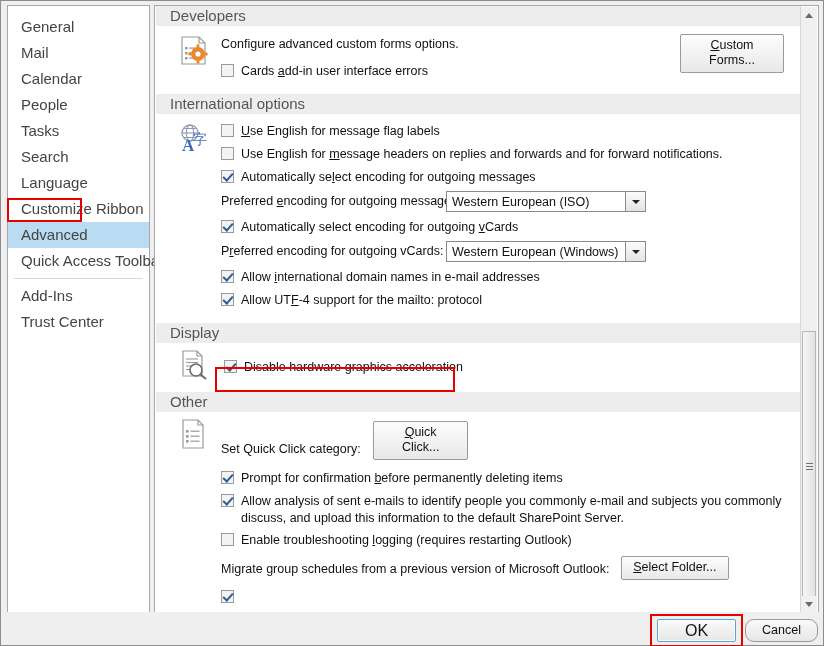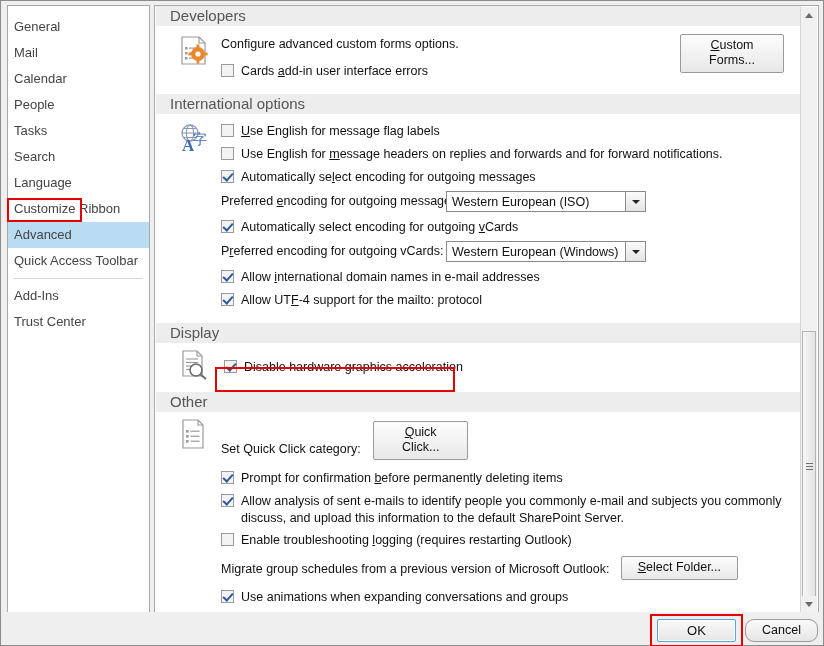--- a/index.html
+++ b/index.html
@@ -30,23 +30,23 @@
     left: 6px; top: 4px;
     width: 143px; height: 608px;
     background: #ffffff;
     border: 1px solid #a6a8ab;
     box-sizing: border-box;
     padding-top: 8px;
   }
   .nav-item {
     height: 26px;
     line-height: 26px;
-    padding-left: 6px;
+    padding-left: 13px;
     color: #444444;
-    font-size: 13px;
+    font-size: 15px;
     white-space: nowrap;
     position: relative;
     cursor: default;
   }
   .nav-item.selected {
     background: #b9dcf2;
   }
   .nav-sep {
     height: 1px;
     background: #d8d8d8;
@@ -239,21 +239,21 @@
   .ok-btn {
     position: absolute;
     left: 655px; top: 7px;
     width: 79px; height: 23px;
     background: linear-gradient(#fafafa,#e6e6e6);
     border: 1px solid #5ba5d6;
     box-shadow: inset 0 0 0 1px #ffffff;
     border-radius: 2px;
     text-align: center;
     line-height: 21px;
-    font-size: 13px;
+    font-size: 16px;
     box-sizing: border-box;
     color: #111;
   }
   .cancel-btn {
     position: absolute;
     left: 743px; top: 7px;
     width: 73px; height: 23px;
     background: linear-gradient(#fafafa,#e6e6e6);
     border: 1px solid #9a9a9a;
     border-radius: 9px;
@@ -435,25 +435,24 @@
         <div class="row cb-row" style="margin-bottom:5px;">
           <span class="cbx checked"></span>
           <span style="display:block; max-width:545px;">Allow analysis of sent e-mails to identify people you commonly e-mail and subjects you commonly discuss, and upload this information to the default SharePoint Server.</span>
         </div>
         <div class="row cb-row">
           <span class="cbx"></span>
           <span>Enable troubleshooting </span><span class="u">l</span><span>ogging (requires restarting Outlook)</span>
         </div>
         <div class="row" style="padding-left:0; margin-top:6px; margin-bottom:7px;">
           <span class="lbl">Migrate group schedules from a previous version of Microsoft Outlook:</span>
-          <span class="btn" style="position:relative; top:-2px; margin-left:8px; width:117px; text-align:center; display:inline-block;"><span class="u">S</span><span>elect Folder...</span></span>
-        </div>
-        <div class="row cb-row">
-          <span class="cbx checked"></span>
-          <span>Use animations when expanding conversations and groups</span>
+          <span class="btn" style="position:relative; top:-2px; margin-left:8px; width:108px; text-align:center; display:inline-block;"><span class="u">S</span><span>elect Folder...</span></span>
+        </div>
+        <div class="row cb-row">
+          <span class="cbx checked"></span>
         </div>
       </div>
 
     </div>
 
     <div class="scrollbar">
       <div class="sb-btn sb-up"></div>
       <div class="sb-thumb">
         <div class="sb-grip">
             <i></i>

